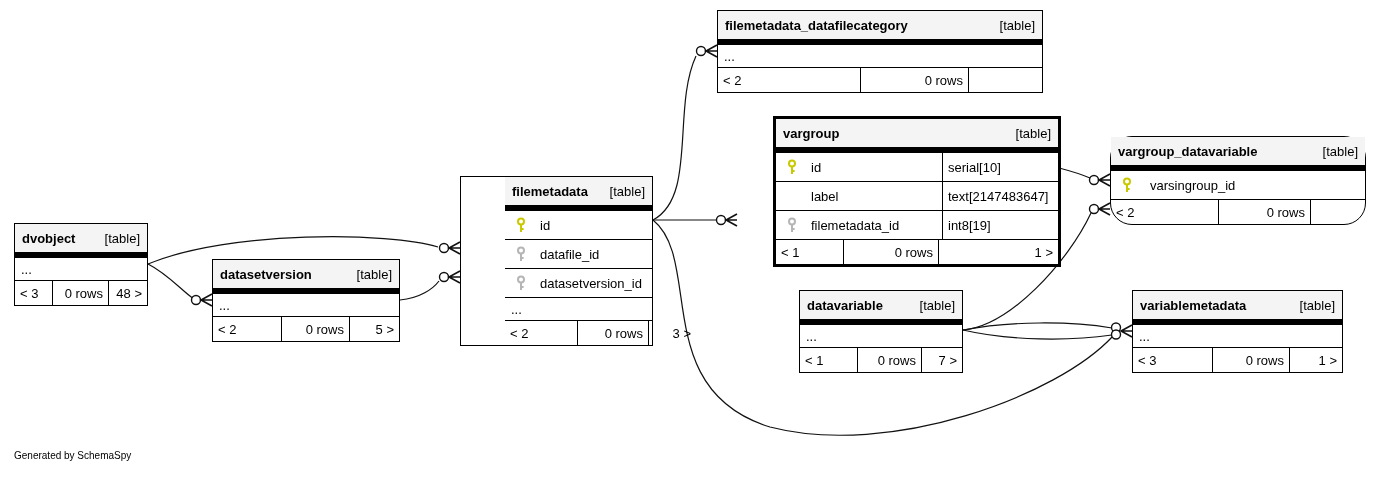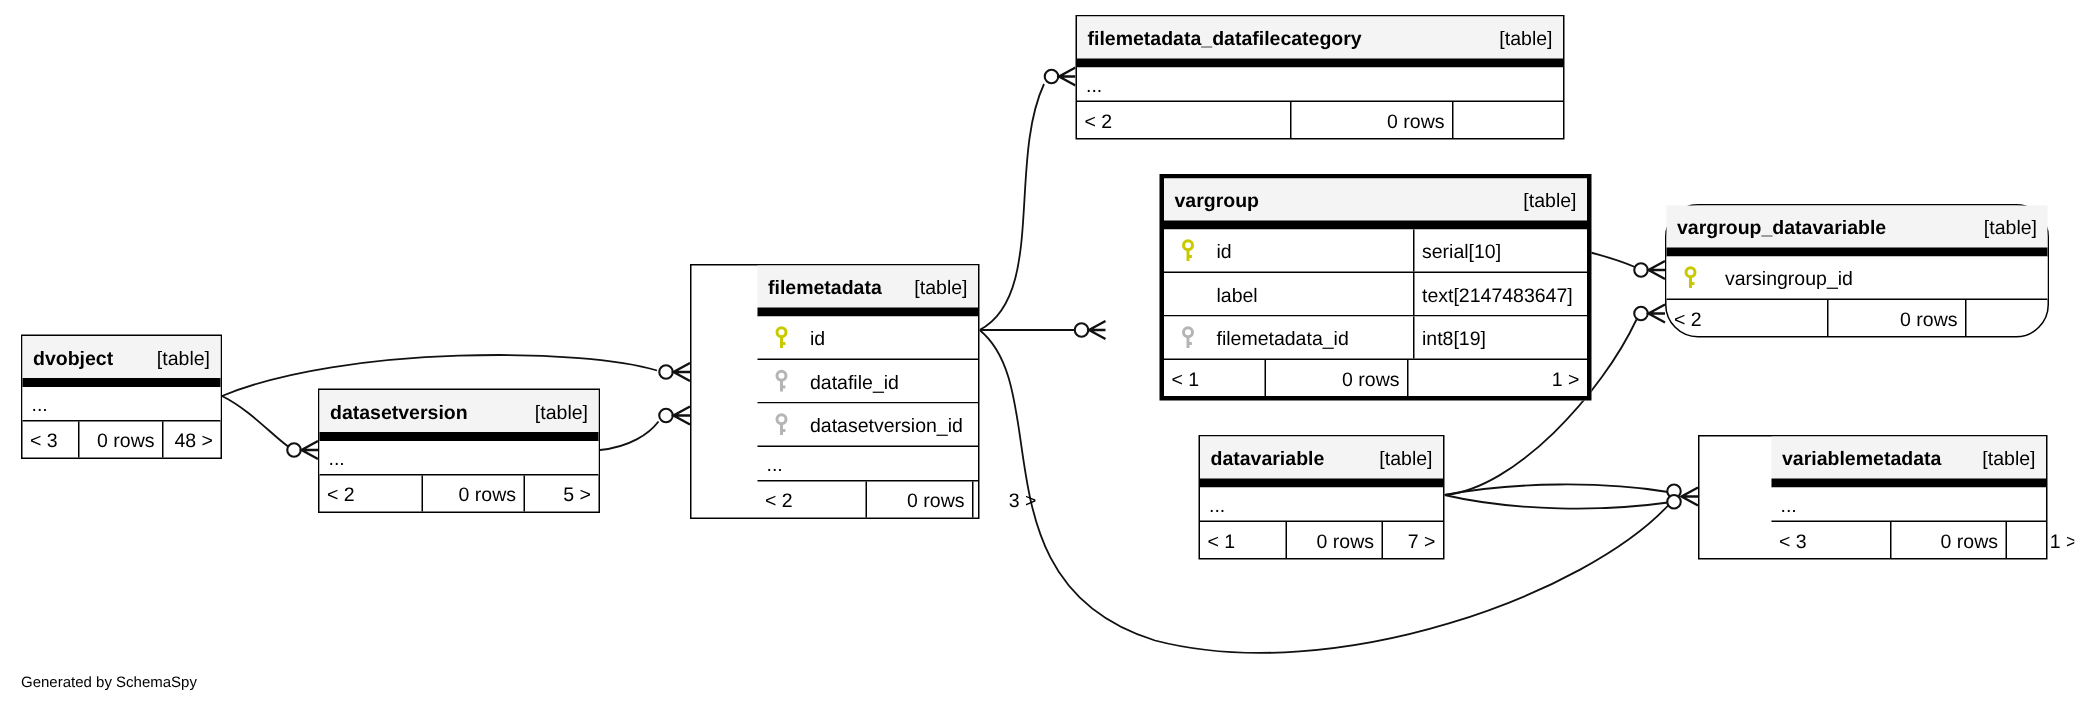--- a/index.html
+++ b/index.html
@@ -229,21 +229,21 @@
       <span class="t-tag">[table]</span>
     </div>
     <div class="t-row ellipsis">...</div>
     <div class="t-footer">
       <span class="cell" style="width:58px">&lt; 1</span>
       <span class="cell r" style="width:64px">0 rows</span>
       <span class="cell r last" style="width:40px">7 &gt;</span>
     </div>
   </div>
 
-  <div class="table" style="left:1132px;top:290px;width:233px;padding-left:48px;">
+  <div class="table" style="left:1132px;top:290px;width:211px;">
     <div class="t-header">
       <span class="t-name">variablemetadata</span>
       <span class="t-tag">[table]</span>
     </div>
     <div class="t-row ellipsis">...</div>
     <div class="t-footer">
       <span class="cell" style="width:80px">&lt; 3</span>
       <span class="cell r" style="width:77px">0 rows</span>
       <span class="cell r last" style="width:52px">1 &gt;</span>
     </div>

